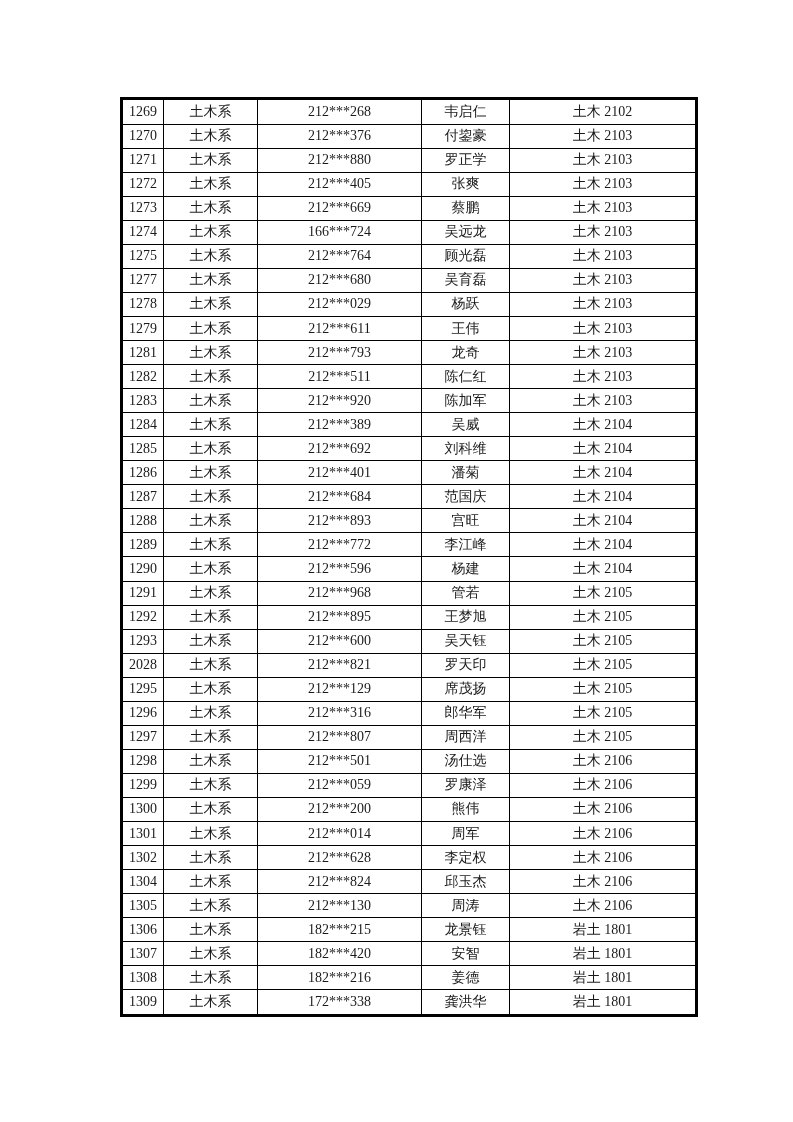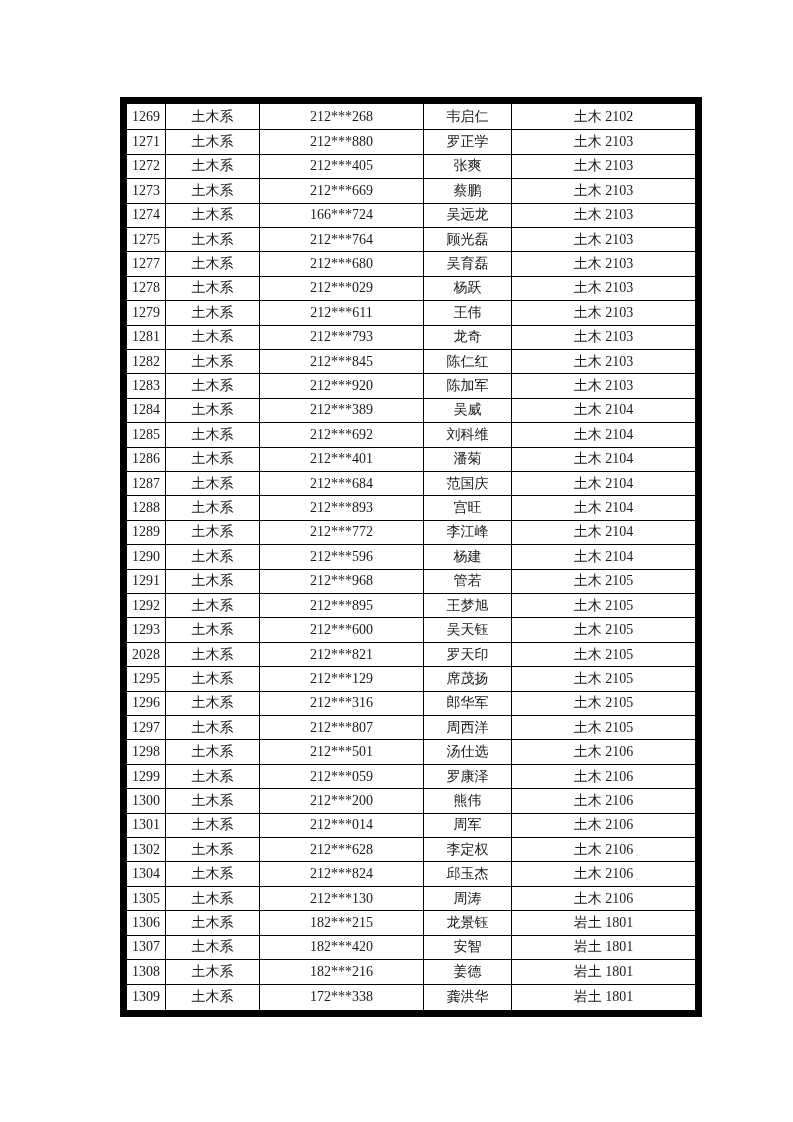--- a/index.html
+++ b/index.html
@@ -16,21 +16,21 @@
     font-family: "Liberation Serif", "DejaVu Serif", serif;
   }
   table.student-table {
     position: absolute;
     left: 120px;
     top: 97px;
     width: 575px;
     height: 920px;
     border-collapse: collapse;
     table-layout: fixed;
-    border: 7px solid #000000;
+    border: 3px solid #000000;
   }
   table.student-table td {
     border: 1px solid #000000;
     padding: 0;
     margin: 0;
     text-align: center;
     vertical-align: middle;
     font-size: 14px;
     line-height: 1;
     color: #1a1a1a;
@@ -53,20 +53,27 @@
     </colgroup>
     <tbody>
         <tr>
           <td>1269</td>
           <td>土木系</td>
           <td>212***268</td>
           <td>韦启仁</td>
           <td>土木 2102</td>
         </tr>
         <tr>
+          <td>1270</td>
+          <td>土木系</td>
+          <td>212***376</td>
+          <td>付鋆豪</td>
+          <td>土木 2103</td>
+        </tr>
+        <tr>
           <td>1271</td>
           <td>土木系</td>
           <td>212***880</td>
           <td>罗正学</td>
           <td>土木 2103</td>
         </tr>
         <tr>
           <td>1272</td>
           <td>土木系</td>
           <td>212***405</td>
@@ -118,21 +125,21 @@
         <tr>
           <td>1281</td>
           <td>土木系</td>
           <td>212***793</td>
           <td>龙奇</td>
           <td>土木 2103</td>
         </tr>
         <tr>
           <td>1282</td>
           <td>土木系</td>
-          <td>212***845</td>
+          <td>212***511</td>
           <td>陈仁红</td>
           <td>土木 2103</td>
         </tr>
         <tr>
           <td>1283</td>
           <td>土木系</td>
           <td>212***920</td>
           <td>陈加军</td>
           <td>土木 2103</td>
         </tr>

